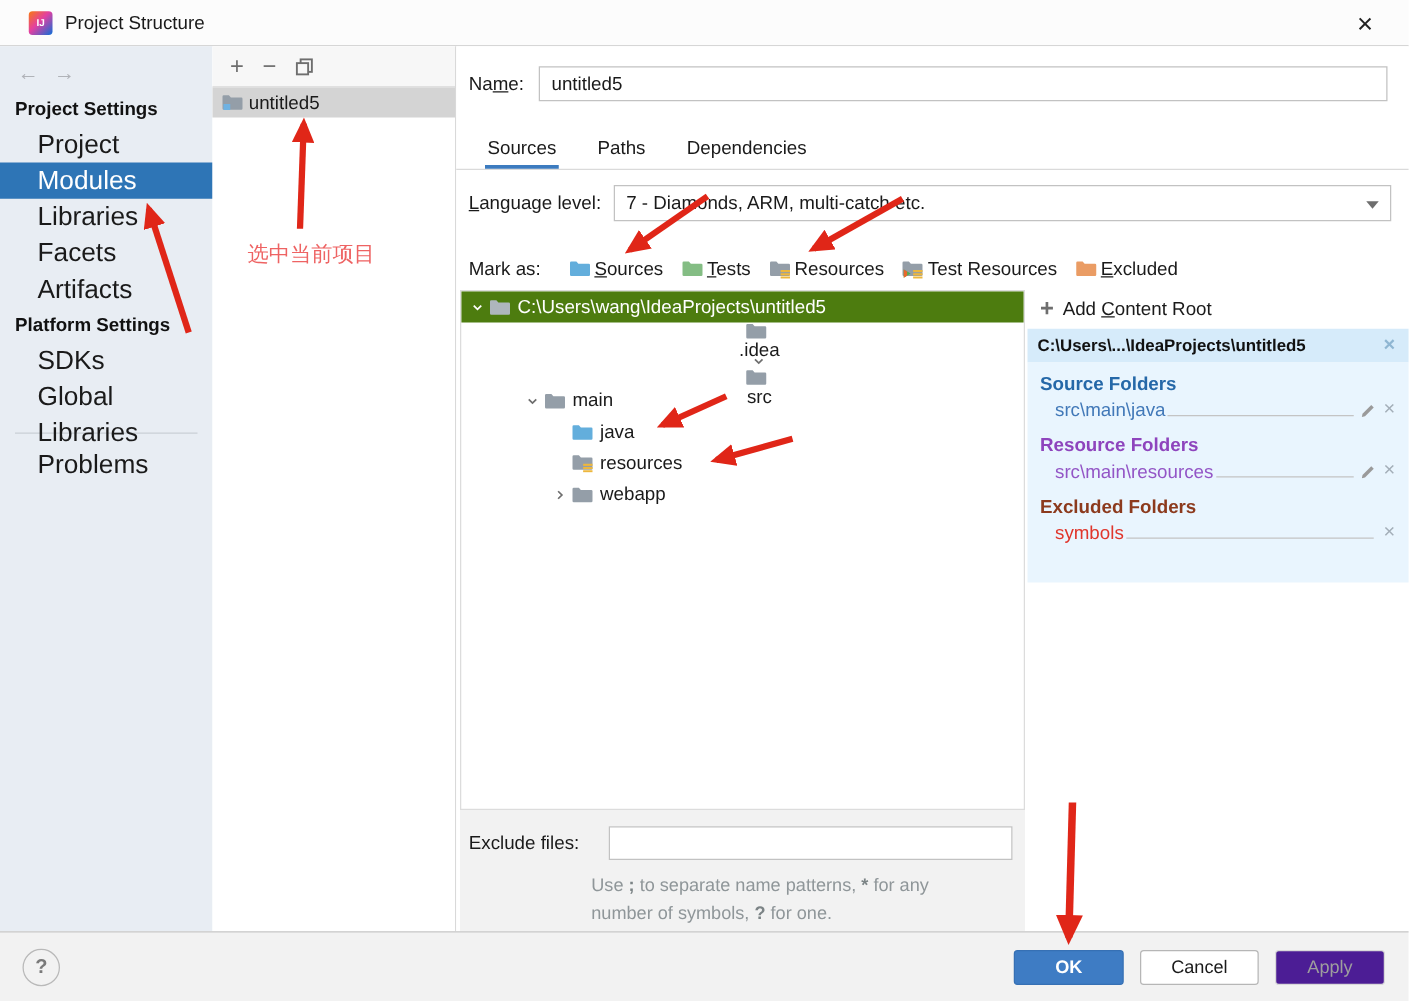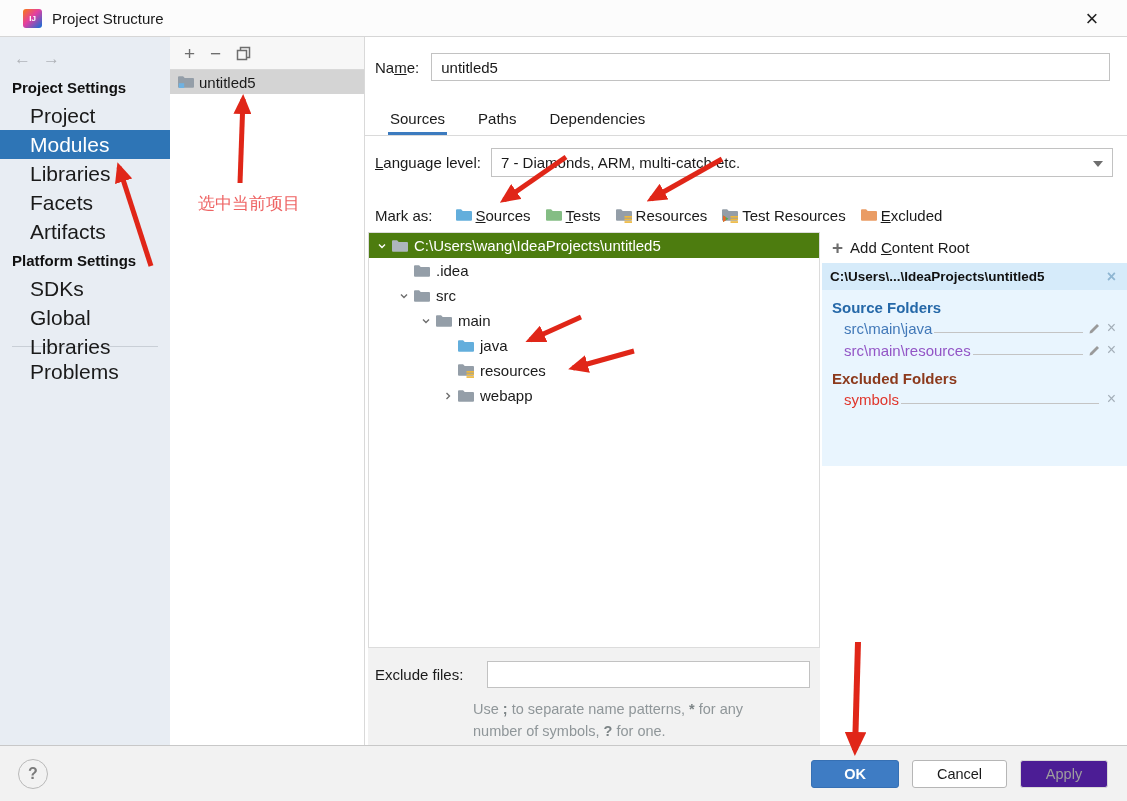--- a/index.html
+++ b/index.html
@@ -57,21 +57,21 @@
 
   
   .tree { position:absolute; left:3px; top:195px; width:452px; height:416px; border:1px solid #dcdcdc; background:#fff; overflow:hidden; }
   .trow { height:25px; display:flex; align-items:center; font-size:15px; cursor:default; }
   .trow.selected { background:#4d7c0f; color:#fff; }
   .trow.selected .chev path { stroke:#fff; }
   .chev { width:18px; display:flex; justify-content:center; align-items:center; }
   .ticon { display:flex; align-items:center; }
   .trow .ticon { width:22px; }
   .tlabel { margin-left:1px; white-space:pre; }
-  .lvl0 { padding-left:4px; } .lvl1 { padding-left:26px; } .lvl2 { padding-left:48px; } .lvl3 { padding-left:70px; }
+  .lvl0 { padding-left:4px; } .lvl1 { padding-left:26px;flex-direction:column; } .lvl2 { padding-left:48px; } .lvl3 { padding-left:70px; }
 
   
   .rightpanel { position:absolute; left:457px; top:195px; width:305px; }
   .acr-row { height:31px; display:flex; align-items:center; padding-left:10px; font-size:15px; background:#fff; gap:7px; }
   .acr-plus { color:#6e6e6e; font-size:19px; font-weight:bold; line-height:15px; }
   .rp-header { height:27px; background:#d6ebfa; display:flex; align-items:center; padding:0 8px; font-size:13.5px; font-weight:bold; color:#111; }
   .rp-header .x-icon { margin-left:auto; color:#8fb6d2; }
   .rp-body { background:#e9f5fe; height:176px; }
   .rp-group-title { font-weight:bold; font-size:15px; padding:9px 0 1px 10px; }
   .rp-item { display:flex; align-items:center; height:22px; padding:0 8px 0 22px; font-size:15px; }
@@ -335,20 +335,21 @@
             <span class="rp-leader"></span>
             <span class="pencil">
                 <svg width="13" height="13" viewBox="0 0 13 13">
                   <path d="M1.5 11.5 L2 9 L9 2 L11 4 L4 11 Z" fill="#9a9a9a"></path>
                 </svg>
               </span>
             <span class="x-icon">×</span>
           </div>
         </div>
         <div class="g-res">
+          <div class="rp-group-title">Resource Folders</div>
           <div class="rp-item">
             <span class="rp-path">src\main\resources</span>
             <span class="rp-leader"></span>
             <span class="pencil">
                 <svg width="13" height="13" viewBox="0 0 13 13">
                   <path d="M1.5 11.5 L2 9 L9 2 L11 4 L4 11 Z" fill="#9a9a9a"></path>
                 </svg>
               </span>
             <span class="x-icon">×</span>
           </div>

